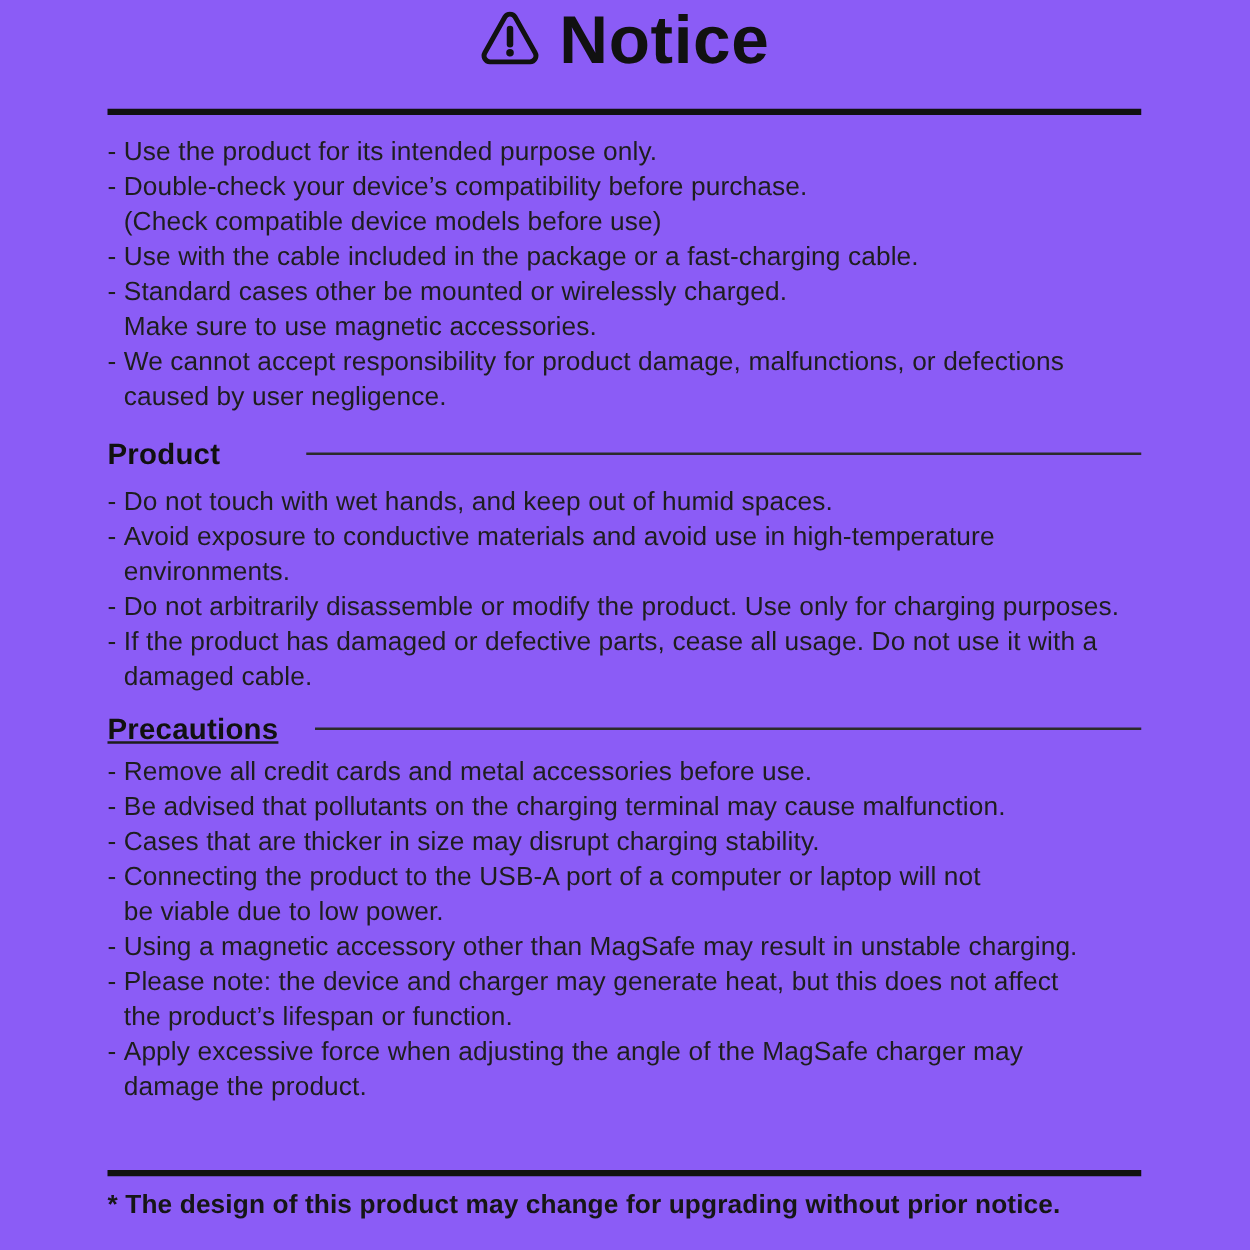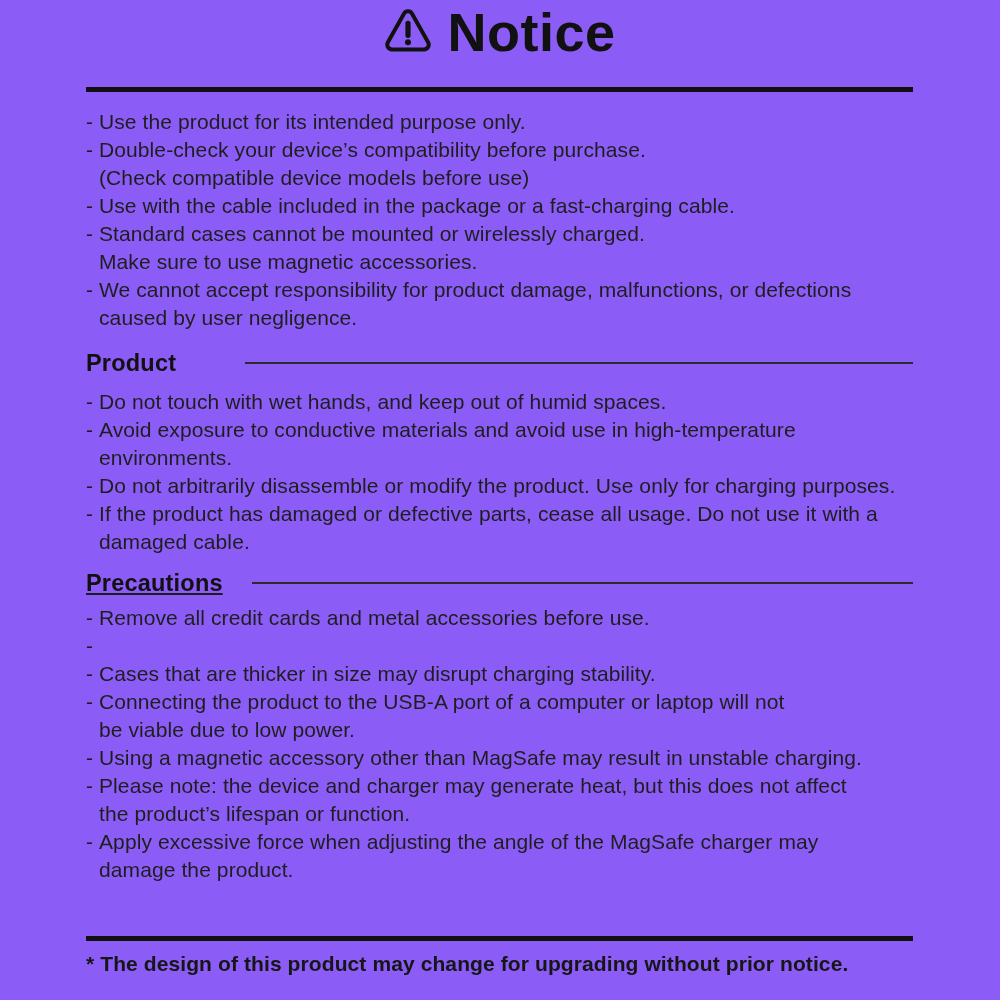--- a/index.html
+++ b/index.html
@@ -127,21 +127,21 @@
           <div class="line">
             <span class="dash"></span>
             <span class="txt">(Check compatible device models before use)</span>
           </div>
           <div class="line">
             <span class="dash">-</span>
             <span class="txt">Use with the cable included in the package or a fast-charging cable.</span>
           </div>
           <div class="line">
             <span class="dash">-</span>
-            <span class="txt">Standard cases cannot be mounted or wirelessly charged.</span>
+            <span class="txt">Standard cases other be mounted or wirelessly charged.</span>
           </div>
           <div class="line">
             <span class="dash"></span>
             <span class="txt">Make sure to use magnetic accessories.</span>
           </div>
           <div class="line">
             <span class="dash">-</span>
             <span class="txt">We cannot accept responsibility for product damage, malfunctions, or defections</span>
           </div>
           <div class="line">
@@ -189,20 +189,21 @@
         <h2 class="heading-text">Precautions</h2>
         <div class="heading-rule"></div>
       </div>
       <div class="list">
           <div class="line">
             <span class="dash">-</span>
             <span class="txt">Remove all credit cards and metal accessories before use.</span>
           </div>
           <div class="line">
             <span class="dash">-</span>
+            <span class="txt">Be advised that pollutants on the charging terminal may cause malfunction.</span>
           </div>
           <div class="line">
             <span class="dash">-</span>
             <span class="txt">Cases that are thicker in size may disrupt charging stability.</span>
           </div>
           <div class="line">
             <span class="dash">-</span>
             <span class="txt">Connecting the product to the USB-A port of a computer or laptop will not</span>
           </div>
           <div class="line">

